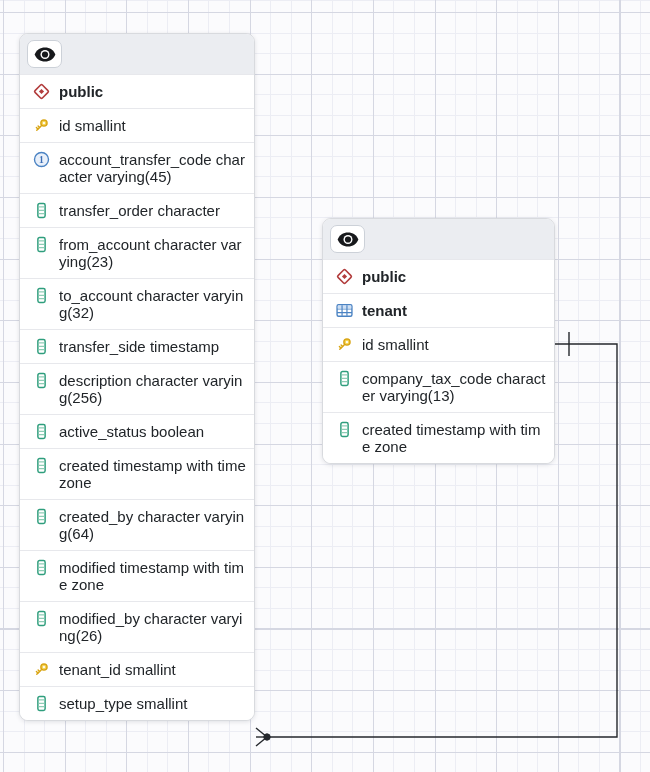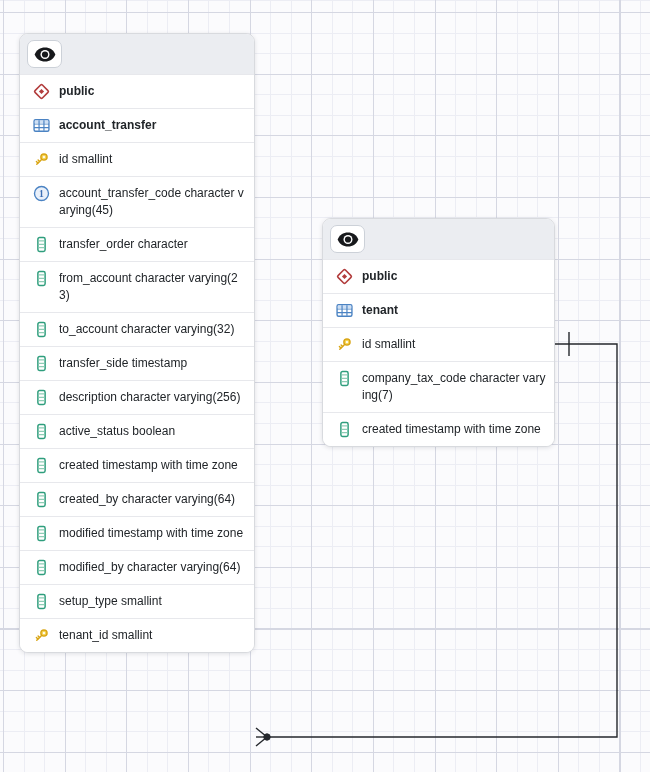--- a/index.html
+++ b/index.html
@@ -48,21 +48,21 @@
     display:flex;align-items:flex-start;
     padding:8px 8px 8px 13px;
     border-top:1px solid var(--row-divider);
     background:#fff;
   }
   .row .icon{
     flex:0 0 17px;width:17px;height:17px;margin-right:9px;margin-top:0;
     display:inline-flex;align-items:center;justify-content:center;
   }
   .row .label{
-    font-size:12px;line-height:17px;
+    font-size:15px;line-height:17px;
     word-break:break-all;overflow-wrap:anywhere;
     max-width:188px;
   }
   .row .label.bold{font-weight:700}
 </style>
 </head>
 <body>
 
 <div class="canvas">
 
@@ -80,32 +80,20 @@
       <span class="icon">
         <svg width="17" height="17" viewBox="0 0 16 16">
             <g transform="rotate(45 8 8)">
               <rect x="3.1" y="3.1" width="9.8" height="9.8" rx="1.2" fill="none" stroke="#b23c3c" stroke-width="1.5"></rect>
               <rect x="6.3" y="6.3" width="3.4" height="3.4" fill="#b23c3c"></rect>
             </g>
           </svg>
       </span>
       <span class="label bold">public</span>
     </div>
-    <div class="row">
-      <span class="icon">
-        <svg width="17" height="17" viewBox="0 0 16 16">
-            <rect x="1" y="2.6" width="14" height="10.8" rx="1.4" fill="#ffffff" stroke="#4b83c3" stroke-width="1.3"></rect>
-            <path d="M1 6.6 h14" stroke="#4b83c3" stroke-width="1.1"></path>
-            <rect x="1.7" y="3.2" width="12.6" height="3" fill="#cfe0f4"></rect>
-            <path d="M5.7 3 v10 M10.3 3 v10" stroke="#4b83c3" stroke-width="1.1"></path>
-            <path d="M1 10 h14" stroke="#4b83c3" stroke-width="1.1"></path>
-          </svg>
-      </span>
-      <span class="label bold">account_transfer</span>
-    </div>
     <div>
         <div class="row">
           <span class="icon">
             <svg width="19" height="19" viewBox="0 0 18 18">
               <g fill="#f6d558" stroke="#d9a514" stroke-width="1.5" stroke-linecap="round">
                 <circle cx="11.6" cy="6.4" r="3.3"></circle>
                 <path d="M9.1 8.9 L4 14" fill="none"></path>
                 <path d="M5.2 12.8 L3.6 11.2" fill="none"></path>
                 <path d="M7 11 L5.4 9.4" fill="none"></path>
               </g>
@@ -204,44 +192,44 @@
           </span>
           <span class="label">modified timestamp with time zone</span>
         </div>
         <div class="row">
           <span class="icon">
             <svg width="17" height="17" viewBox="0 0 16 16">
               <rect x="4.6" y="1.4" width="6.8" height="13.2" rx="1.6" fill="#ffffff" stroke="#2f9e7d" stroke-width="1.4"></rect>
               <path d="M5.3 4.6 h5.4 M5.3 7.8 h5.4 M5.3 11 h5.4" stroke="#8fcdb5" stroke-width="1.2"></path>
             </svg>
           </span>
-          <span class="label">modified_by character varying(64)</span>
-        </div>
-        <div class="row">
-          <span class="icon">
-            <svg width="17" height="17" viewBox="0 0 16 16">
-              <rect x="4.6" y="1.4" width="6.8" height="13.2" rx="1.6" fill="#ffffff" stroke="#2f9e7d" stroke-width="1.4"></rect>
-              <path d="M5.3 4.6 h5.4 M5.3 7.8 h5.4 M5.3 11 h5.4" stroke="#8fcdb5" stroke-width="1.2"></path>
-            </svg>
-          </span>
-          <span class="label">setup_type smallint</span>
+          <span class="label">modified_by character varying(26)</span>
         </div>
         <div class="row">
           <span class="icon">
             <svg width="19" height="19" viewBox="0 0 18 18">
               <g fill="#f6d558" stroke="#d9a514" stroke-width="1.5" stroke-linecap="round">
                 <circle cx="11.6" cy="6.4" r="3.3"></circle>
                 <path d="M9.1 8.9 L4 14" fill="none"></path>
                 <path d="M5.2 12.8 L3.6 11.2" fill="none"></path>
                 <path d="M7 11 L5.4 9.4" fill="none"></path>
               </g>
               <circle cx="11.6" cy="6.4" r="1.2" fill="#ffffff"></circle>
             </svg>
           </span>
           <span class="label">tenant_id smallint</span>
+        </div>
+        <div class="row">
+          <span class="icon">
+            <svg width="17" height="17" viewBox="0 0 16 16">
+              <rect x="4.6" y="1.4" width="6.8" height="13.2" rx="1.6" fill="#ffffff" stroke="#2f9e7d" stroke-width="1.4"></rect>
+              <path d="M5.3 4.6 h5.4 M5.3 7.8 h5.4 M5.3 11 h5.4" stroke="#8fcdb5" stroke-width="1.2"></path>
+            </svg>
+          </span>
+          <span class="label">setup_type smallint</span>
         </div>
       </div>
   </div>
 
   <div class="table-node" id="node-1">
     <div class="node-header">
       <button class="eye-btn">
         <svg width="22" height="15" viewBox="0 0 22 15">
           <path d="M11 .5 C6.2 .5 2.4 3.1 .6 7.5 C2.4 11.9 6.2 14.5 11 14.5 C15.8 14.5 19.6 11.9 21.4 7.5 C19.6 3.1 15.8 .5 11 .5 Z" fill="#17191c"></path>
           <circle cx="11" cy="7.5" r="4.5" fill="#ffffff"></circle>
@@ -287,21 +275,21 @@
           </span>
           <span class="label">id smallint</span>
         </div>
         <div class="row">
           <span class="icon">
             <svg width="17" height="17" viewBox="0 0 16 16">
               <rect x="4.6" y="1.4" width="6.8" height="13.2" rx="1.6" fill="#ffffff" stroke="#2f9e7d" stroke-width="1.4"></rect>
               <path d="M5.3 4.6 h5.4 M5.3 7.8 h5.4 M5.3 11 h5.4" stroke="#8fcdb5" stroke-width="1.2"></path>
             </svg>
           </span>
-          <span class="label">company_tax_code character varying(7)</span>
+          <span class="label">company_tax_code character varying(13)</span>
         </div>
         <div class="row">
           <span class="icon">
             <svg width="17" height="17" viewBox="0 0 16 16">
               <rect x="4.6" y="1.4" width="6.8" height="13.2" rx="1.6" fill="#ffffff" stroke="#2f9e7d" stroke-width="1.4"></rect>
               <path d="M5.3 4.6 h5.4 M5.3 7.8 h5.4 M5.3 11 h5.4" stroke="#8fcdb5" stroke-width="1.2"></path>
             </svg>
           </span>
           <span class="label">created timestamp with time zone</span>
         </div>

